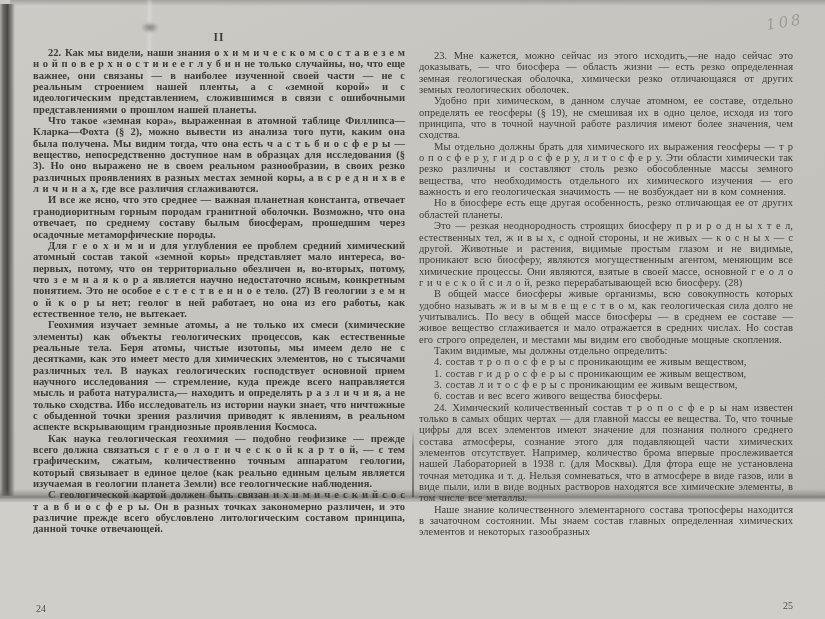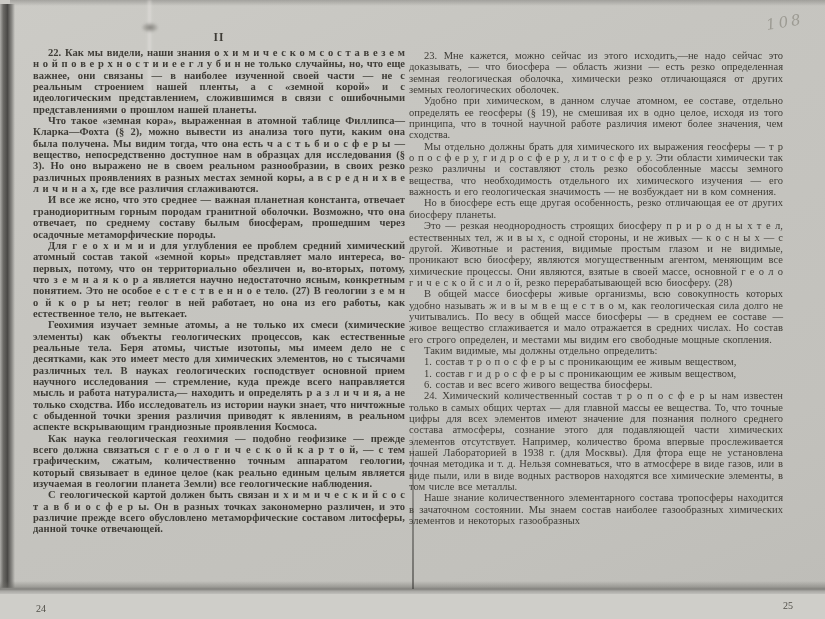--- a/index.html
+++ b/index.html
@@ -3,21 +3,21 @@
 <meta charset="utf-8">
 <style>
   :root{
     --paper:#c6c5c0;
     --ink:#3e3c36;
     --pencil:#8f8d84;
   }
   *{margin:0;padding:0;box-sizing:border-box;}
   html,body{width:825px;height:619px;overflow:hidden;background:#cfcec9;}
   .scan{
-    position:absolute;inset:0;width:825px;height:594px;
+    position:absolute;inset:0;width:825px;height:502px;
     background:linear-gradient(155deg,#cccbc6 0%,var(--paper) 35%,#c2c1bc 80%,#bebdb8 100%);
     font-family:"Liberation Serif","DejaVu Serif",serif;
     color:var(--ink);
   }
   
   .edge-left{
     position:absolute;left:0;top:4px;bottom:6px;width:15px;
     background:linear-gradient(90deg,#aeada9 0%,#6b6a66 22%,#4a4946 50%,#8a8985 78%,rgba(198,197,192,0) 100%);
   }
   .edge-bottom{
@@ -43,21 +43,21 @@
   }
   
   .numeral{
     position:absolute;left:33px;top:31px;width:372px;
     text-align:center;font-size:11.5px;font-weight:bold;letter-spacing:1px;
   }
   .textcol{position:absolute;width:372px;font-size:10.55px;line-height:11.35px;
     text-align:justify;word-spacing:1px;}
   .textcol p{text-indent:15px;}
   #left-text{left:33px;top:47px;font-weight:bold;}
-  #right-text{left:409px;top:50px;width:374px;}
+  #right-text{left:419px;top:50px;width:374px;}
   .pagenum{position:absolute;font-size:10px;color:#514f49;margin-top:8px;}
   #left-pagenum{left:36px;top:595px;}
   #right-pagenum{left:783px;top:592px;text-align:right;}
   .handwritten{
     position:absolute;left:766px;top:13px;
     font-family:"DejaVu Serif",serif;font-style:italic;
     font-size:15px;color:var(--pencil);opacity:0.75;
     transform:rotate(-9deg);letter-spacing:3px;
   }
 </style>
@@ -74,36 +74,37 @@
 
   <div class="numeral">II</div>
 
   <div class="textcol" id="left-text">
       <p>22. Как мы видели, наши знания о х и м и ч е с к о м  с о с т а в е  з е м н о й  п о в е р х н о с т и  и  е е  г л у б и н  не только случайны, но, что еще важнее, они связаны — в наиболее изученной своей части — не с реальным строением нашей пленты, а с «земной корой» и с идеологическим представлением, сложившимся в связи с ошибочными представлениями о прошлом нашей планеты.</p>
       <p>Что такое «земная кора», выраженная в атомной таблице Филлипса—Кларка—Фохта (§ 2), можно вывести из анализа того пути, каким она была получена. Мы видим тогда, что она есть ч а с т ь  б и о с ф е р ы — вещество, непосредственно доступное нам в образцах для исследования (§ 3). Но оно выражено не в своем реальном разнообразии, в своих резко различных проявлениях в разных местах земной коры, а в с р е д н и х  в е л и ч и н а х, где все различия сглаживаются.</p>
       <p>И все же ясно, что это среднее — важная планетная константа, отвечает гранодиоритным горным породам гранитной оболочки. Возможно, что она отвечает, по среднему составу былым биосферам, прошедшим через осадочные метаморфические породы.</p>
       <p>Для г е о х и м и и  для углубления ее проблем средний химический атомный состав такой «земной коры» представляет мало интереса, во-первых, потому, что он территориально обезличен и, во-вторых, потому, что з е м н а я  к о р а  является научно недостаточно ясным, конкретным понятием. Это не особое е с т е с т в е н н о е  тело. (27) В геологии з е м н о й  к о р ы  нет; геолог в ней работает, но она из его работы, как естественное тело, не вытекает.</p>
       <p>Геохимия изучает земные атомы, а не только их смеси (химические элементы) как объекты геологических процессов, как естественные реальные тела. Беря атомы, чистые изотопы, мы имеем дело не с десятками, как это имеет место для химических элементов, но с тысячами различных тел. В науках геологических господствует основной прием научного исследования — стремление, куда прежде всего направляется мысль и работа натуралиста,— находить и определять р а з л и ч и я, а не только сходства. Ибо исследователь из истории науки знает, что ничтожные с обыденной точки зрения различия приводят к явлениям, в реальном аспекте вскрывающим грандиозные проявления Космоса.</p>
       <p>Как наука геологическая геохимия — подобно геофизике — прежде всего должна связаться с г е о л о г и ч е с к о й  к а р т о й, — с тем графическим, сжатым, количественно точным аппаратом геологии, который связывает в единое целое (как реально единым целым является изучаемая в геологии планета Земли) все геологические наблюдения.</p>
-      <p>С геологической картой должен быть связан и х и м и ч е с к и й  с о с т а в  б и о с ф е р ы. Он в разных точках закономерно различен, и это различие прежде всего обусловлено метаморфические составом литосферы, данной точке отвечающей.</p>
+      <p>С геологической картой должен быть связан и х и м и ч е с к и й  с о с т а в  б и о с ф е р ы. Он в разных точках закономерно различен, и это различие прежде всего обусловлено литологическим составом принципа, данной точке отвечающей.</p>
     </div>
 
   <div class="pagenum" id="left-pagenum">24</div>
 
   <div class="handwritten">108</div>
 
   <div class="textcol" id="right-text">
       <p>23. Мне кажется, можно сейчас из этого исходить,—не надо сейчас это доказывать, — что биосфера — область жизни — есть резко определенная земная геологическая оболочка, химически резко отличающаяся от других земных геологических оболочек.</p>
       <p>Удобно при химическом, в данном случае атомном, ее составе, отдельно определять ее геосферы (§ 19), не смешивая их в одно целое, исходя из того принципа, что в точной научной работе различия имеют более значения, чем сходства.</p>
       <p>Мы отдельно должны брать для химического их выражения геосферы — т р о п о с ф е р у,  г и д р о с ф е р у,  л и т о с ф е р у. Эти области химически так резко различны и составляют столь резко обособленные массы земного вещества, что необходимость отдельного их химического изучения — его важность и его геологическая значимость — не возбуждает ни в ком сомнения.</p>
-      <p>Но в биосфере есть еще другая особенность, резко отличающая ее от других биосферу планеты.</p>
+      <p>Но в биосфере есть еще другая особенность, резко отличающая ее от других областей планеты.</p>
       <p>Это — резкая неоднородность строящих биосферу п р и р о д н ы х  т е л, естественных тел, ж и в ы х, с одной стороны, и не живых — к о с н ы х — с другой. Животные и растения, видимые простым глазом и не видимые, проникают всю биосферу, являются могущественным агентом, меняющим все химические процессы. Они являются, взятые в своей массе, основной г е о л о г и ч е с к о й  с и л о й, резко перерабатывающей всю биосферу. (28)</p>
       <p>В общей массе биосферы живые организмы, всю совокупность которых удобно называть ж и в ы м  в е щ е с т в о м, как геологическая сила долго не учитывались. По весу в общей массе биосферы — в среднем ее составе — живое вещество сглаживается и мало отражается в средних числах. Но состав его строго определен, и местами мы видим его свободные мощные скопления.</p>
       <p>Таким видимые, мы должны отдельно определить:</p>
-      <p>1. состав т р о п о с ф е р ы  с проникающим ее живым веществом,</p>
+      <p>4. состав т р о п о с ф е р ы  с проникающим ее живым веществом,</p>
       <p>1. состав г и д р о с ф е р ы  с проникающим ее живым веществом,</p>
+      <p>3. состав л и т о с ф е р ы  с проникающим ее живым веществом,</p>
       <p>6. состав и вес всего живого вещества биосферы.</p>
       <p>24. Химический количественный состав т р о п о с ф е р ы  нам известен только в самых общих чертах — для главной массы ее вещества. То, что точные цифры для всех элементов имеют значение для познания полного среднего состава атмосферы, сознание этого для подавляющей части химических элементов отсутствует. Например, количество брома впервые прослеживается нашей Лабораторией в 1938 г. (для Москвы). Для фтора еще не установлена точная методика и т. д. Нельзя сомневаться, что в атмосфере в виде газов, или в виде пыли, или в виде водных растворов находятся все химические элементы, в том числе все металлы.</p>
-      <p>Наше знание количественного элементарного состава тропосферы находится в зачаточном состоянии. Мы знаем состав наиболее газообразных химических элементов и некоторых газообразных</p>
+      <p>Наше знание количественного элементарного состава тропосферы находится в зачаточном состоянии. Мы знаем состав главных определенная химических элементов и некоторых газообразных</p>
     </div>
 
   <div class="pagenum" id="right-pagenum">25</div>
 </div>
 
 </body></html>

